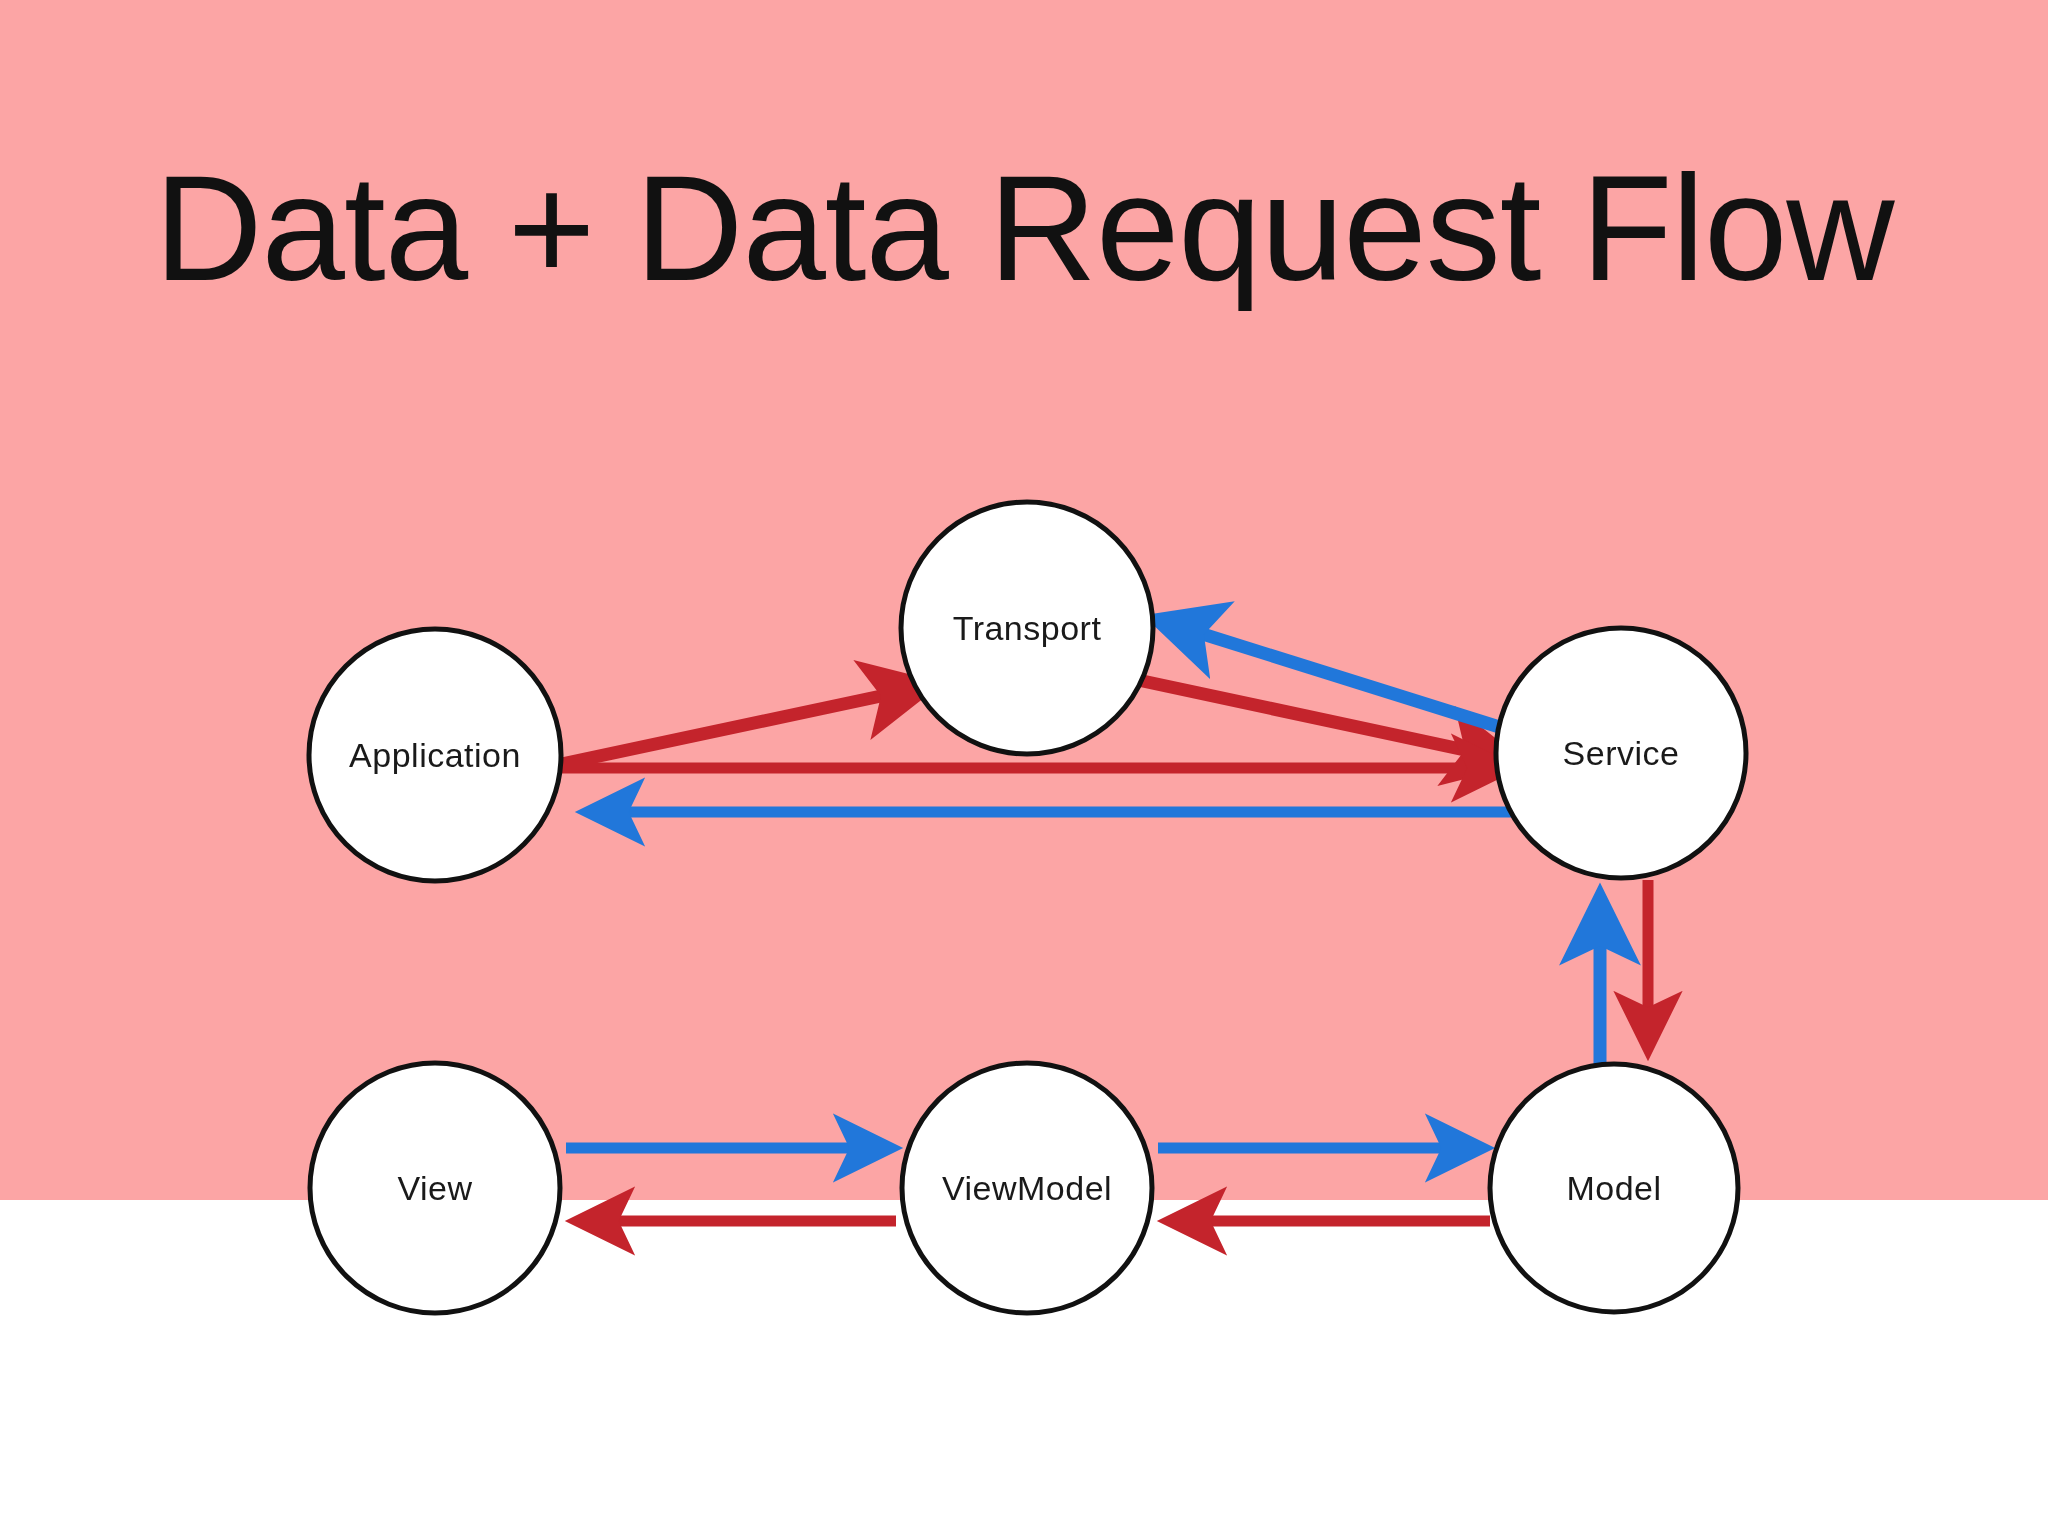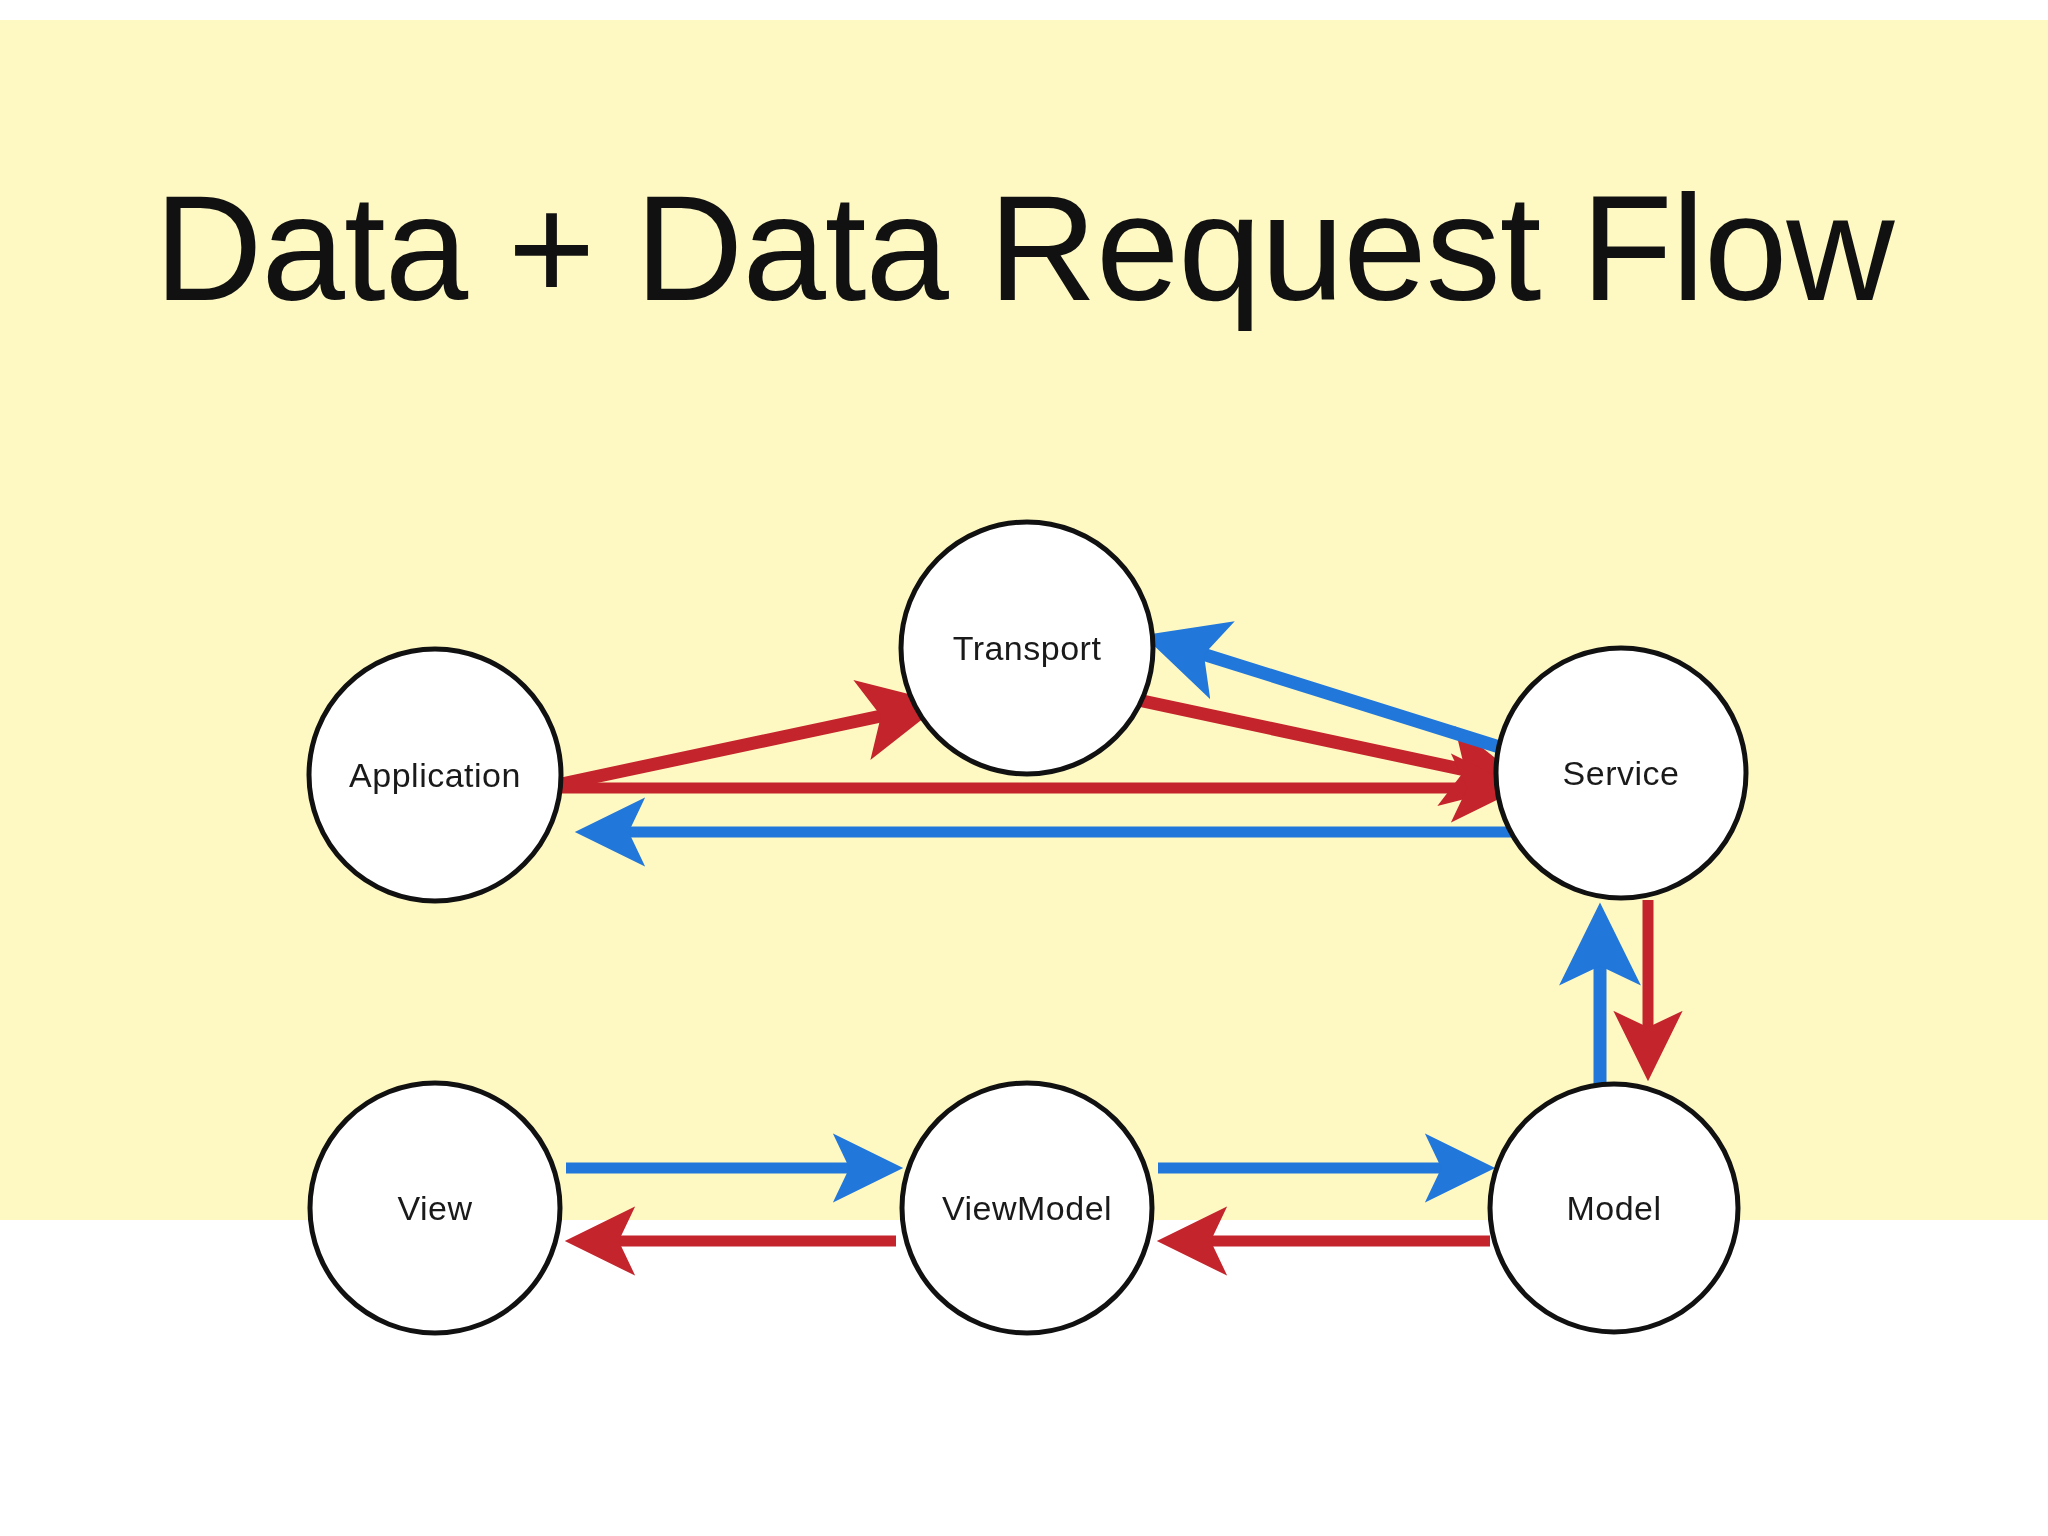--- a/index.html
+++ b/index.html
@@ -13,22 +13,21 @@
     height: 1536px;
     overflow: hidden;
     font-family: "Liberation Sans", sans-serif;
     position: relative;
   }
   #slide {
     position: absolute;
     inset: 0;
     width: 2048px;
     height: 1200px;
-    background: #fef9c3;
-    margin-top: 20px;
+    background: #fca5a5;
   }
   #slide-title {
     position: absolute;
     left: 0;
     top: 150px;
     width: 2048px;
     text-align: center;
     font-family: "Liberation Sans", sans-serif;
     font-size: 150px;
     line-height: 1.05;

